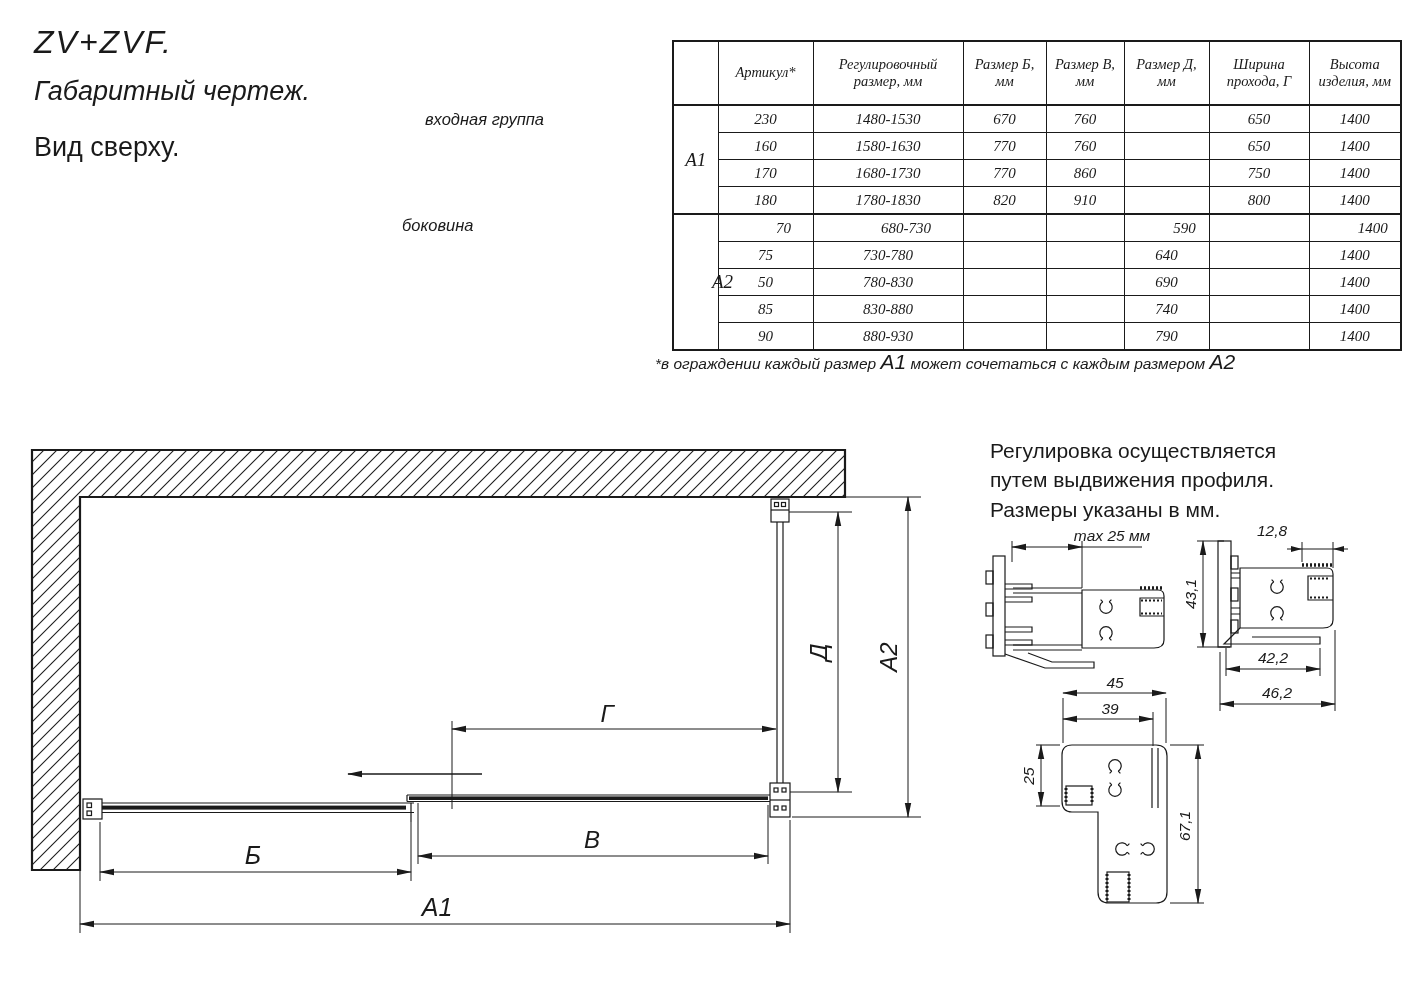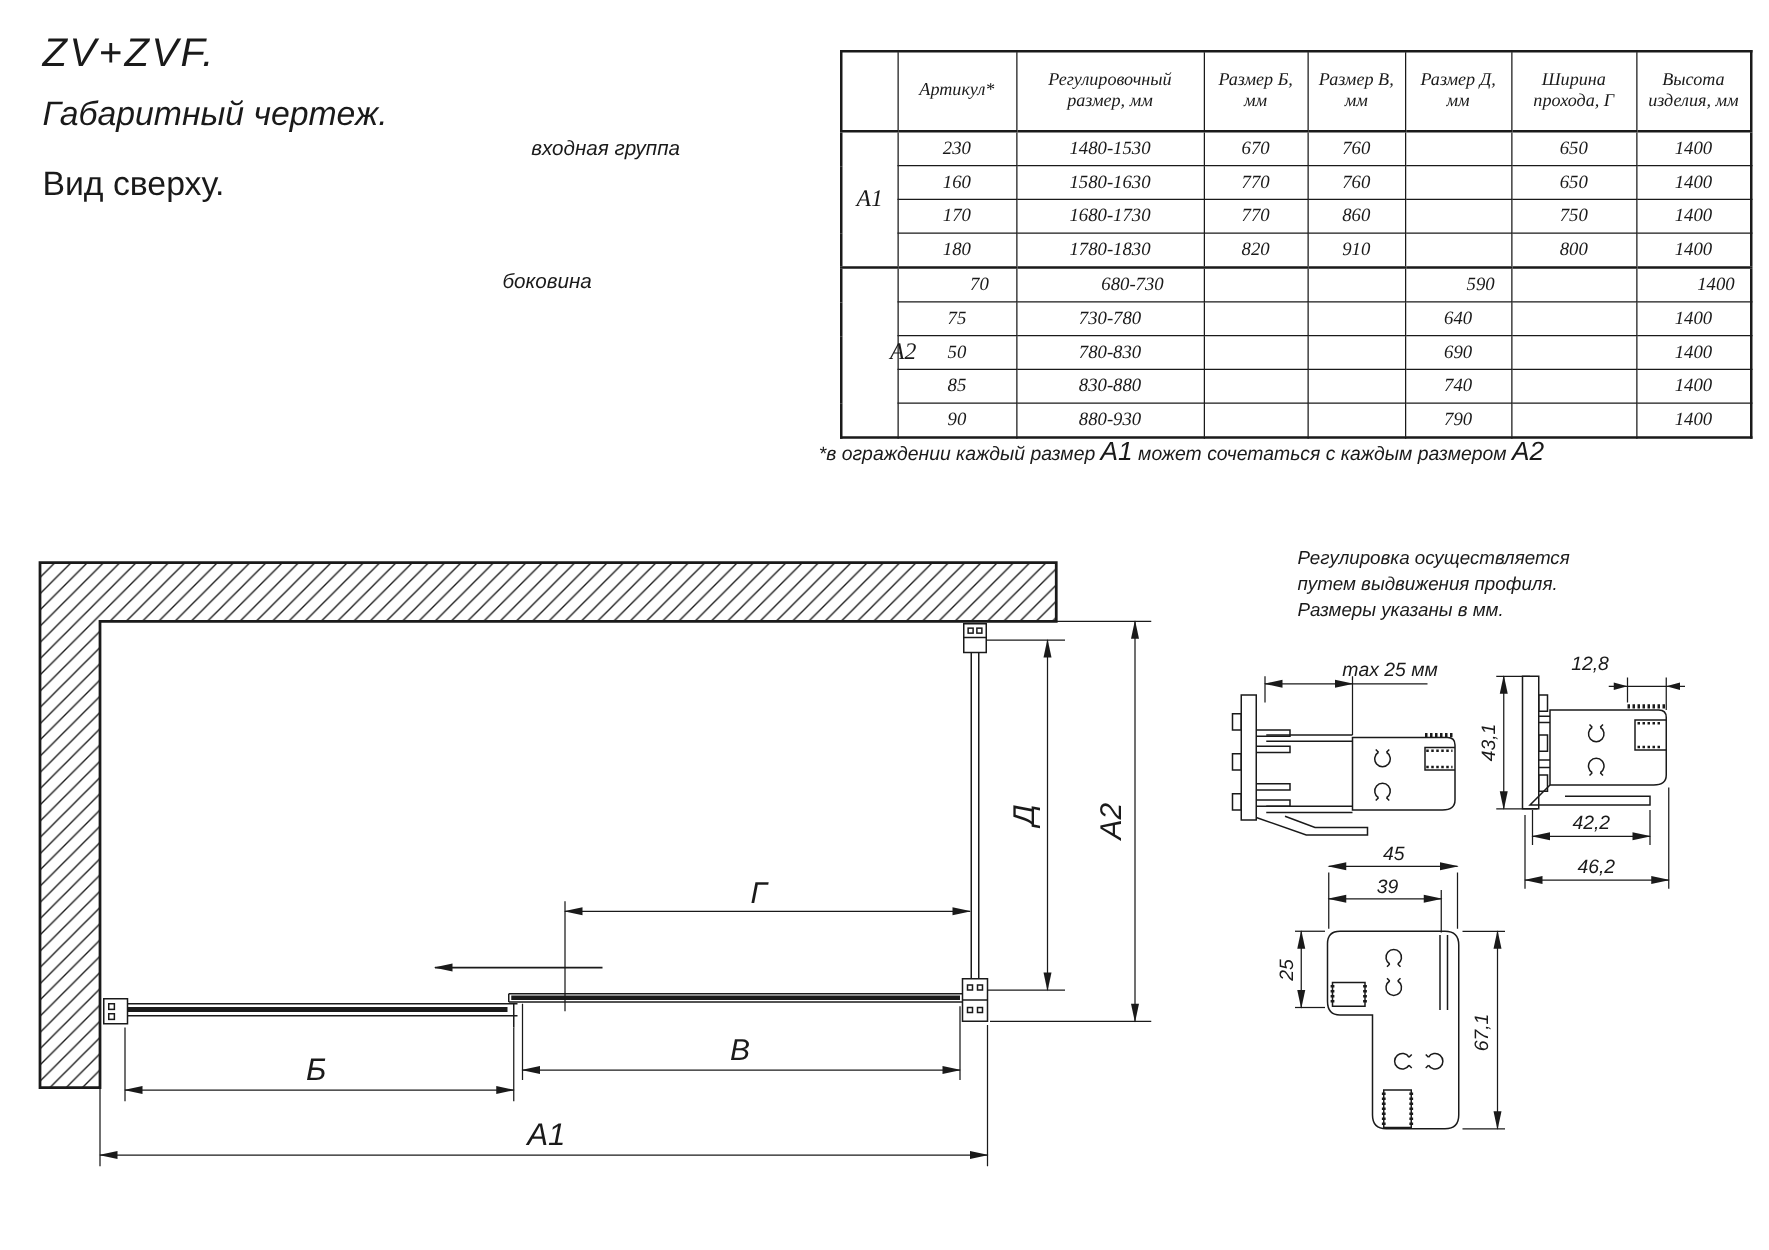--- a/index.html
+++ b/index.html
@@ -22,21 +22,21 @@
   .spec-table tr.group-start td{border-top:2.5px solid #1a1a1a;padding-left:38px;}
   .group-label{position:absolute;width:240px;text-align:left;font-size:16.5px;font-style:italic;
                line-height:26px;height:26px;}
   .group-label.g0{left:425px;top:106px;}
   .group-label.g1{left:402px;top:212px;}
   
   .footnote{position:absolute;left:655px;top:350px;width:745px;text-align:left;
             font-style:italic;font-size:15.5px;white-space:nowrap;}
   .footnote .big{font-size:21px;}
   
-  .note{position:absolute;left:990px;top:436px;font-style:italic;font-size:15px;line-height:1.4;margin-left:48px;}
+  .note{position:absolute;left:990px;top:436px;font-size:21px;line-height:1.4;}
   svg{position:absolute;left:0;top:0;}
   svg text{font-family:"Liberation Sans",sans-serif;font-style:italic;fill:#1a1a1a;stroke:none;}
   .dim-lbl{font-size:24px;}
   .dim-lbl-lg{font-size:25px;}
   .det-lbl{font-size:15.5px;}
 </style>
 </head>
 <body>
 
 <div class="page">

